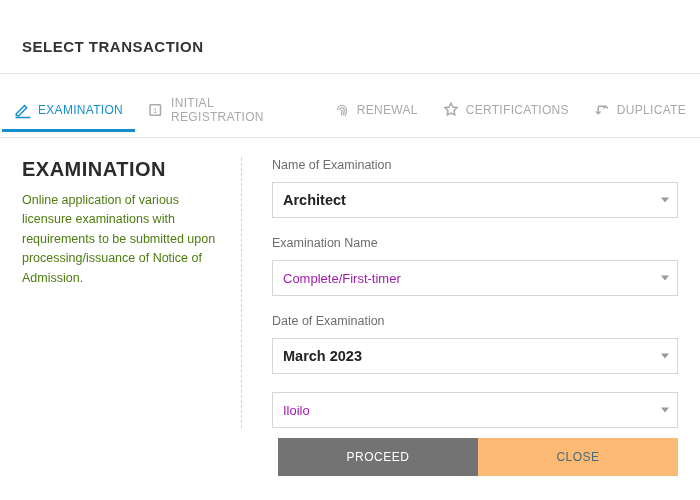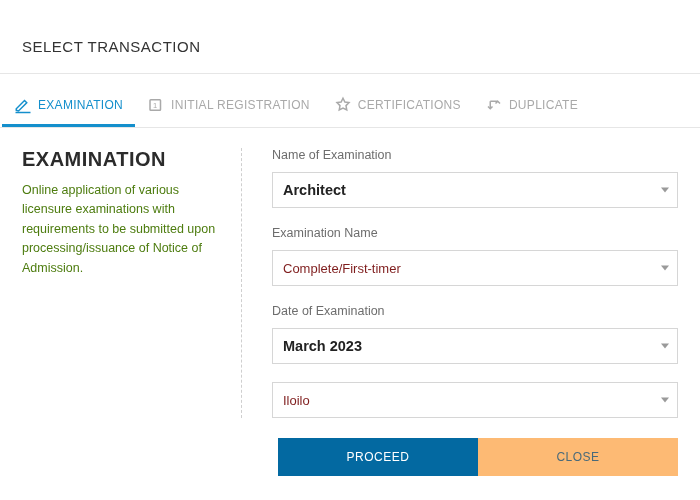--- a/index.html
+++ b/index.html
@@ -7,21 +7,21 @@
     font-family: Arial, Helvetica, sans-serif;
     font-size: 13px;
     color: #333;
     width: 700px;
     height: 500px;
     padding: 20px 22px 0 22px;
     background: #fff;
   }
   .page-title {
     font-size: 15px;
-    font-weight: 400;
+    font-weight: 700;
     letter-spacing: 0.5px;
     color: #333;
     margin: 18px 0 18px 0;
   }
   .hr-top {
     border: none;
     border-top: 1px solid #e6e6e6;
     margin: 0 -22px 0 -22px;
   }
   .tabs {
@@ -84,21 +84,21 @@
     margin-bottom: 10px;
   }
   .select {
     position: relative;
     border: 1px solid #d6d6d6;
     height: 36px;
     display: flex;
     align-items: center;
     padding: 0 28px 0 10px;
     font-size: 13px;
-    color: #7f1d1d;
+    color: #a21caf;
     background: #fff;
     cursor: pointer;
   }
   .select.strong { font-weight: 600; font-size: 14.5px; color: #222; }
   .select .caret {
     position: absolute;
     right: 8px;
     top: 50%;
     transform: translateY(-50%);
     width: 0; height: 0;
@@ -119,21 +119,21 @@
     width: 200px;
     height: 38px;
     display: flex;
     align-items: center;
     justify-content: center;
     font-size: 12px;
     letter-spacing: 0.5px;
     border: none;
     cursor: pointer;
   }
-  .btn-primary { background: #0369a1; color: #fff; }
+  .btn-primary { background: #737373; color: #fff; }
   .btn-secondary { background: #fdba74; color: #4a6a7a; }
   html, body { position: relative; }
 </style>
 </head>
 <body>
 
 <div class="page-title">SELECT TRANSACTION</div>
 <hr class="hr-top">
 
 <div class="tabs">
@@ -150,20 +150,30 @@
     <span class="ico">
       <svg viewBox="0 0 24 24" width="18" height="18" fill="none" stroke="#a9a9a9" stroke-width="2">
           <rect x="4" y="5" width="14" height="14" rx="1"></rect>
           <text x="11" y="16" font-size="10" fill="#a9a9a9" text-anchor="middle" stroke="none">1</text>
         </svg>
     </span>
     <span>INITIAL REGISTRATION</span>
   </div>
   <div class="tab">
     <span class="ico">
+      <svg viewBox="0 0 24 24" width="18" height="18" fill="none" stroke="#a9a9a9" stroke-width="1.6">
+          <path d="M6 12a6 6 0 0112 0c0 3-1 6-2 8"></path>
+          <path d="M9 12a3 3 0 016 0c0 2-.5 5-1.5 7"></path>
+          <path d="M12 12c0 2 0 5-1 7"></path>
+        </svg>
+    </span>
+    <span>RENEWAL</span>
+  </div>
+  <div class="tab">
+    <span class="ico">
       <svg viewBox="0 0 24 24" width="18" height="18" fill="none" stroke="#a9a9a9" stroke-width="2">
           <path d="M12 3l2.5 5 5.5.8-4 4 1 5.7L12 16l-5 2.5 1-5.7-4-4 5.5-.8z"></path>
         </svg>
     </span>
     <span>CERTIFICATIONS</span>
   </div>
   <div class="tab">
     <span class="ico">
       <svg viewBox="0 0 24 24" width="18" height="18" fill="none" stroke="#a9a9a9" stroke-width="2">
           <path d="M7 7h10M7 7v10"></path>

